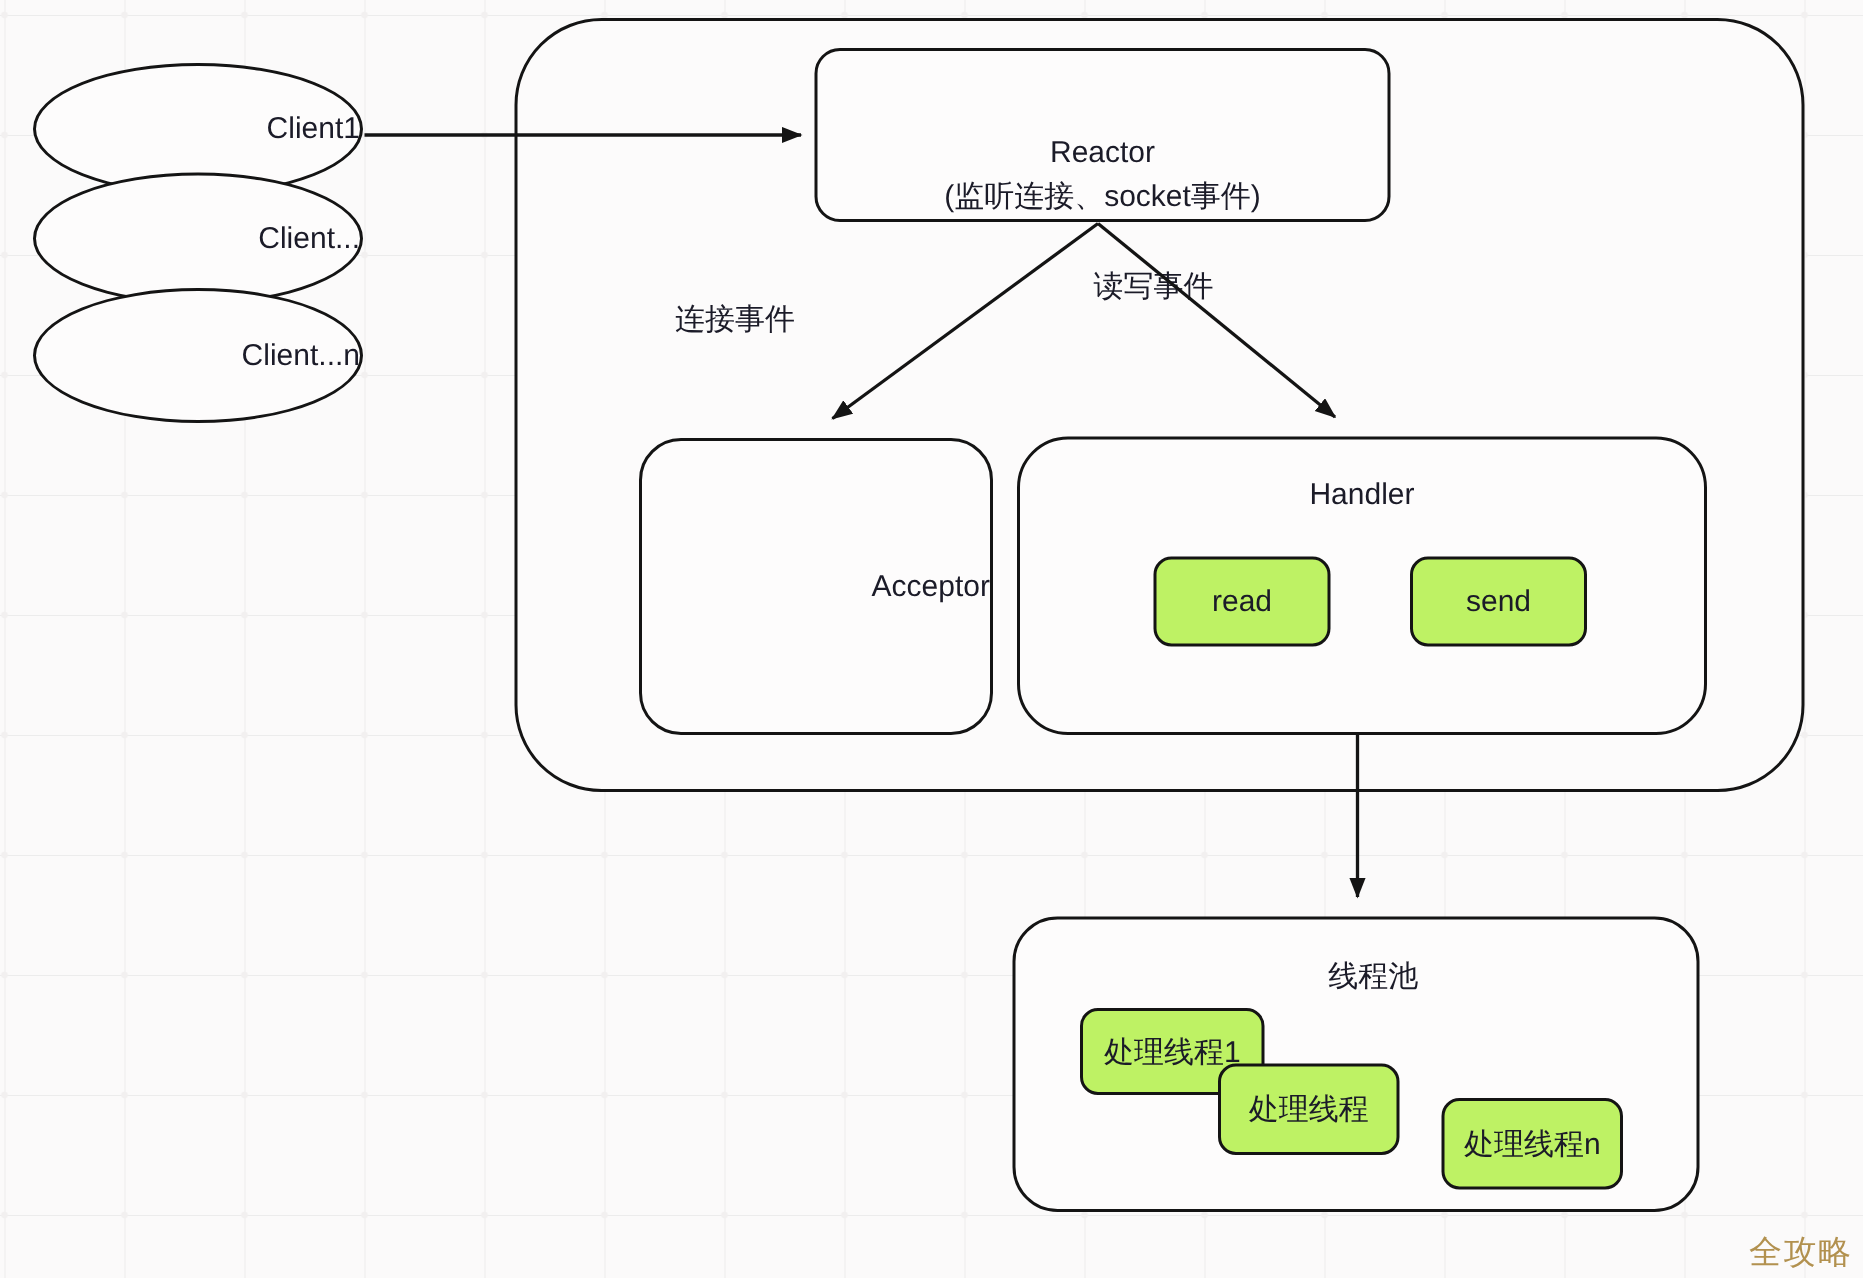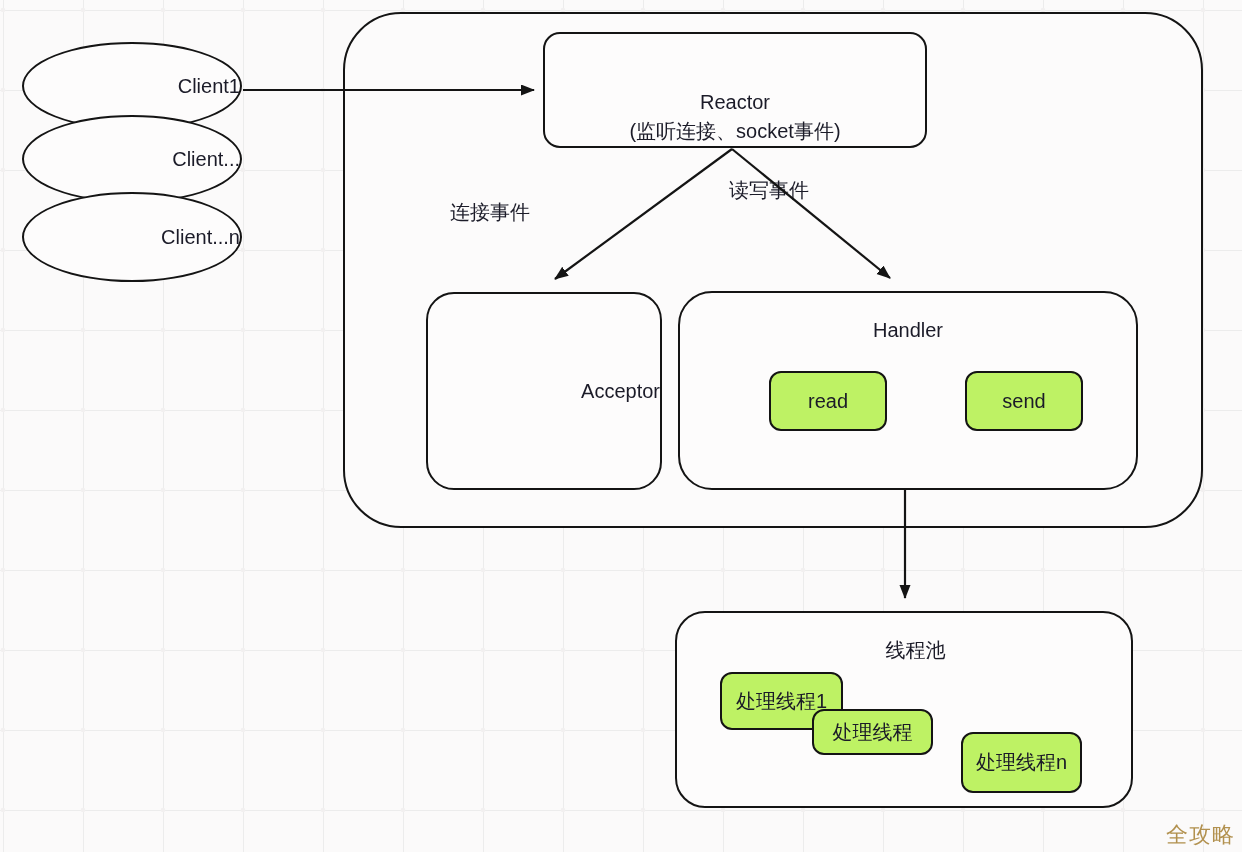--- a/index.html
+++ b/index.html
@@ -93,31 +93,31 @@
 
   <div class="shape acceptor-box">
     <span>Acceptor</span>
   </div>
 
   <div class="shape handler-box">
     <div class="handler-title">Handler</div>
     <div class="mini-box" style="left:89px;top:78px;width:118px;height:60px;">
       <span>read</span>
     </div>
-    <div class="mini-box" style="left:285px;top:78px;width:118px;height:60px;">
+    <div class="mini-box" style="left:260px;top:78px;width:118px;height:60px;">
       <span>send</span>
     </div>
   </div>
 
   <div class="shape threadpool-box">
     <div class="threadpool-title">线程池</div>
     <div class="mini-box" style="left:43px;top:59px;width:123px;height:58px;z-index:1;">
       <span>处理线程1</span>
     </div>
-    <div class="mini-box" style="left:135px;top:96px;width:121px;height:46px;z-index:2;">
+    <div class="mini-box" style="left:135px;top:96px;width:121px;height:61px;z-index:2;">
       <span>处理线程</span>
     </div>
     <div class="mini-box" style="left:236px;top:119px;width:121px;height:61px;z-index:3;margin-left:48px;">
       <span>处理线程n</span>
     </div>
   </div>
 
   <svg class="arrow-layer" width="1242" height="852" viewBox="0 0 1242 852">
     <defs>
       <marker id="ah" markerUnits="userSpaceOnUse" markerWidth="15" markerHeight="12" refX="13" refY="5.5" orient="auto">

